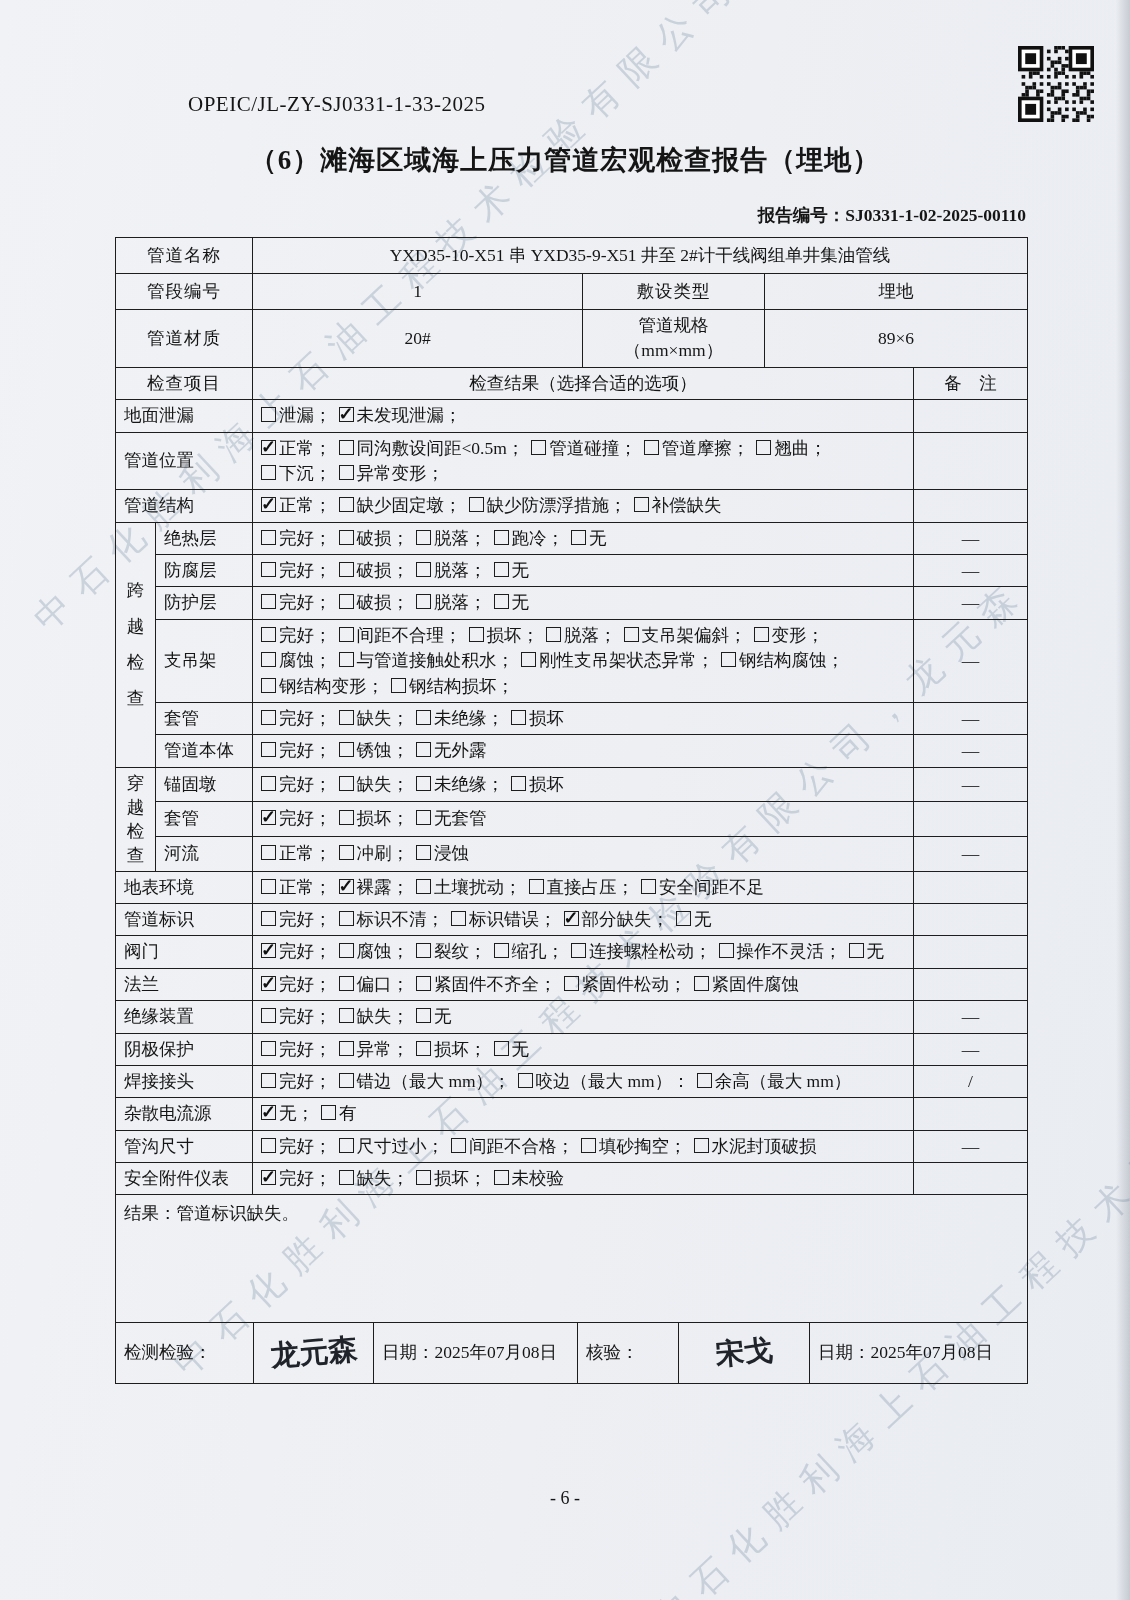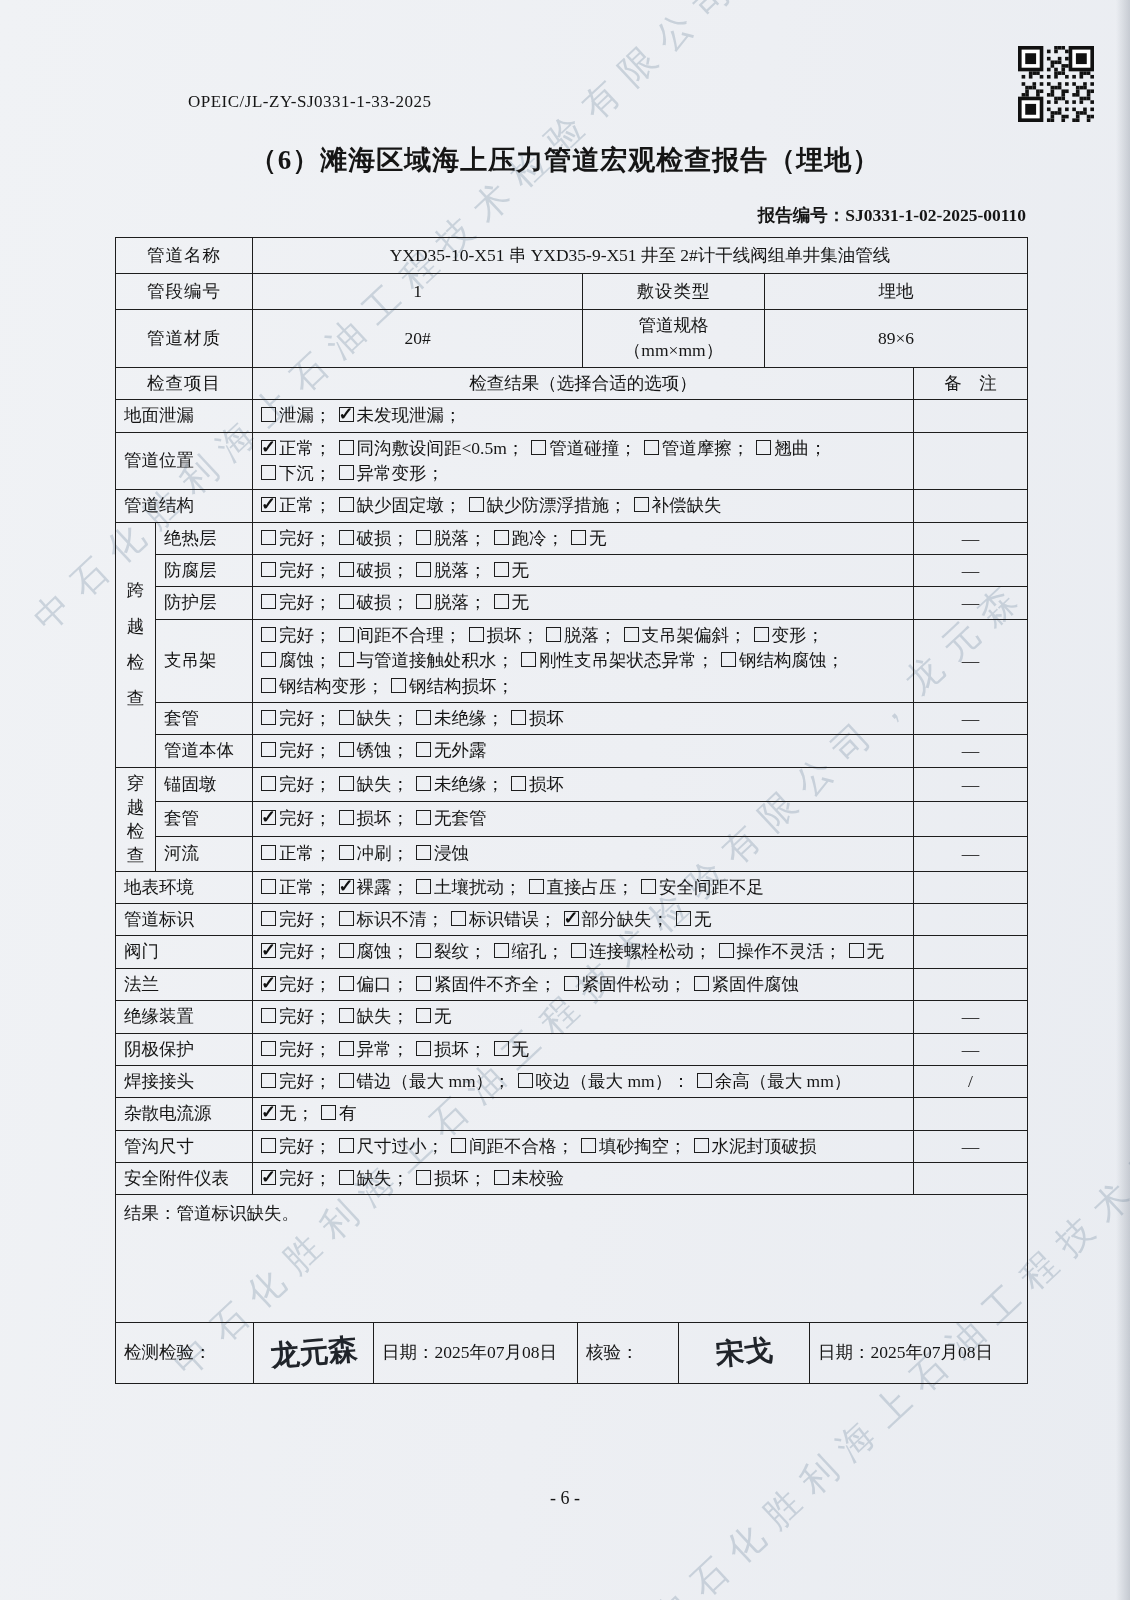--- a/index.html
+++ b/index.html
@@ -10,21 +10,21 @@
     overflow:hidden;
     font-family:"Liberation Serif","DejaVu Serif",serif;
     color:#151515;
   }
   .page::after{content:"";position:absolute;top:0;right:0;width:14px;height:100%;
     background:linear-gradient(to right,rgba(0,0,0,0),rgba(90,100,115,0.25));pointer-events:none;}
   
   .wm{position:absolute;white-space:nowrap;font-size:36px;letter-spacing:14px;
       color:#8fa2b4;opacity:0.38;transform:rotate(-43deg);transform-origin:0 50%;
       pointer-events:none;font-family:"Liberation Serif",serif;}
-  .doc-code{position:absolute;left:188px;top:92px;font-size:17px;letter-spacing:0.5px;}
+  .doc-code{position:absolute;left:188px;top:92px;font-size:21px;letter-spacing:0.5px;}
   .qr{position:absolute;left:1018px;top:46px;width:76px;height:76px;}
   .title{position:absolute;left:0;top:142px;width:100%;text-align:center;
          font-size:27px;font-weight:bold;letter-spacing:1px;}
   .report-no{position:absolute;right:104px;top:203px;font-size:17.5px;font-weight:bold;}
   .table-wrap{position:absolute;left:115px;top:237px;width:912px;}
   table{border-collapse:collapse;width:912px;table-layout:fixed;}
   td{border:1.6px solid #1d1d1d;padding:3px 8px;font-size:17.5px;line-height:1.45;
      vertical-align:middle;overflow:hidden;}
   .info-label{text-align:center;letter-spacing:1px;}
   .center{text-align:center;}

